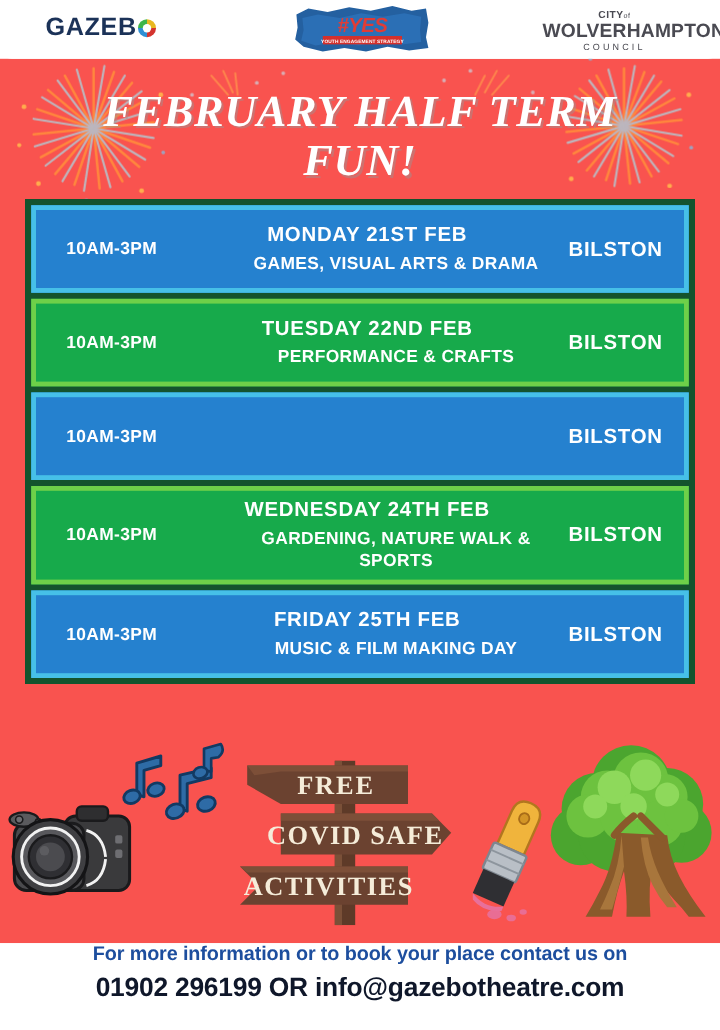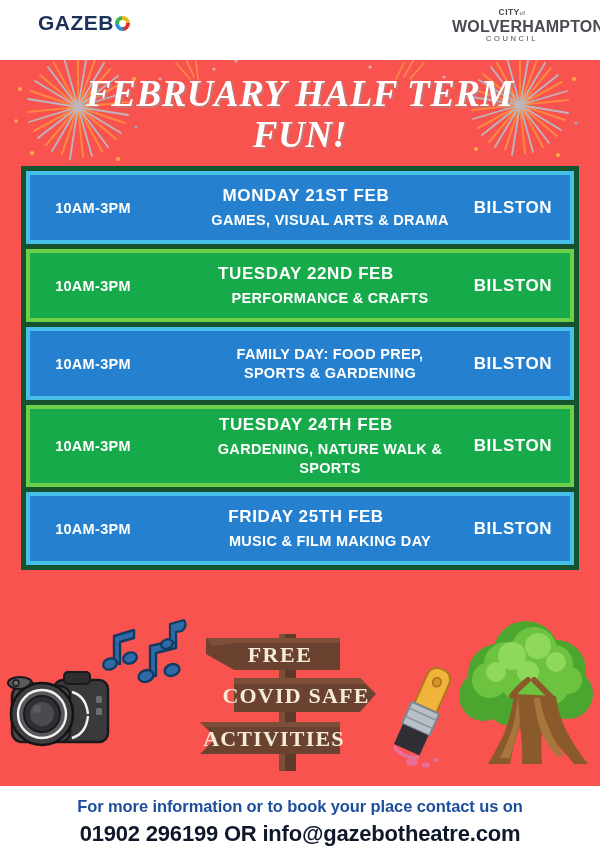--- a/index.html
+++ b/index.html
@@ -16,25 +16,26 @@
     position: relative;
     width: 600px;
     height: 858px;
     background: #ffffff;
   }
 
   
   .logo-bar {
     position: absolute;
     left: 0; top: 0;
-    width: 600px; height: 60px;
+    width: 600px; height: 49px;
     background: #ffffff;
     display: flex;
     align-items: center;
     z-index: 6;
+    border-radius: 10px;
   }
   .logo-gazebo {
     position: absolute;
     left: 38px; top: 11px;
     display: flex;
     align-items: center;
   }
   .logo-gazebo .gz-text {
     font-family: "Liberation Sans", sans-serif;
     font-weight: bold;
@@ -190,21 +191,20 @@
   .art-tree   { position: absolute; left: 450px; top: 4px;   }
   .art-layer svg { display: block; }
 
   
   .footer {
     position: absolute;
     left: 0; top: 786px;
     width: 600px; height: 72px;
     background: #ffffff;
     text-align: center;
-    padding-top: 11px;
     z-index: 6;
   }
   .footer-line1 {
     color: #1d4e9e;
     font-weight: bold;
     font-size: 16.5px;
     letter-spacing: -0.1px;
   }
   .footer-line2 {
     color: #0f172a;
@@ -219,20 +219,29 @@
 
 <div class="poster">
 
   <div class="logo-bar">
 
     <div class="logo-gazebo">
       <span class="gz-text">GAZEB</span>
       <span class="gz-ring"></span>
     </div>
 
+    <div class="logo-yes">
+      <svg width="118" height="42" viewBox="0 0 118 42">
+        <path d="M4 9 L14 4 L30 7 L48 3 L66 6 L84 2 L100 6 L112 4 L114 16 L112 28 L114 37 L98 39 L80 36 L62 40 L44 37 L26 40 L10 36 L3 30 L5 20 Z" fill="#2460a0"></path>
+        <path d="M9 12 L22 9 L40 12 L58 8 L76 11 L94 8 L108 11 L107 22 L108 32 L92 34 L74 31 L56 35 L38 32 L20 35 L8 31 L10 22 Z" fill="#2b6fb5"></path>
+        <text x="59" y="24" font-family="Liberation Sans, sans-serif" font-size="17" font-weight="bold" font-style="italic" fill="#e03c36" text-anchor="middle" letter-spacing="-0.5">#YES</text>
+        <rect x="26" y="27" width="66" height="7" fill="#d4302c"></rect>
+        <text x="59" y="32.5" font-family="Liberation Sans, sans-serif" font-size="4" font-weight="bold" fill="#ffffff" text-anchor="middle" letter-spacing="0.1">YOUTH ENGAGEMENT STRATEGY</text>
+      </svg>
+    </div>
 
     <div class="logo-council">
       <div class="lc-1"><span>CITY</span><span class="of">of</span></div>
       <div class="lc-2">WOLVERHAMPTON</div>
       <div class="lc-3">COUNCIL</div>
     </div>
   </div>
 
   <div class="red-body">
 
@@ -381,29 +390,28 @@
         <div class="row-mid">
           <div class="row-day">TUESDAY 22ND FEB</div>
           <div class="row-desc">PERFORMANCE &amp; CRAFTS</div>
         </div>
         <div class="row-venue">BILSTON</div>
       </div>
 
       <div class="row blue">
         <div class="row-time">10AM-3PM</div>
         <div class="row-mid">
-          <div class="row-desc">FAMILY DAY: FOOD PREP, SPORTS &amp; GARDENING</div>
         </div>
         <div class="row-venue">BILSTON</div>
       </div>
 
       <div class="row green">
         <div class="row-time">10AM-3PM</div>
         <div class="row-mid">
-          <div class="row-day">TUESDAY 24TH FEB</div>
+          <div class="row-day">WEDNESDAY 24TH FEB</div>
           <div class="row-desc">GARDENING, NATURE WALK &amp; SPORTS</div>
         </div>
         <div class="row-venue">BILSTON</div>
       </div>
 
       <div class="row blue">
         <div class="row-time">10AM-3PM</div>
         <div class="row-mid">
           <div class="row-day">FRIDAY 25TH FEB</div>
           <div class="row-desc">MUSIC &amp; FILM MAKING DAY</div>

